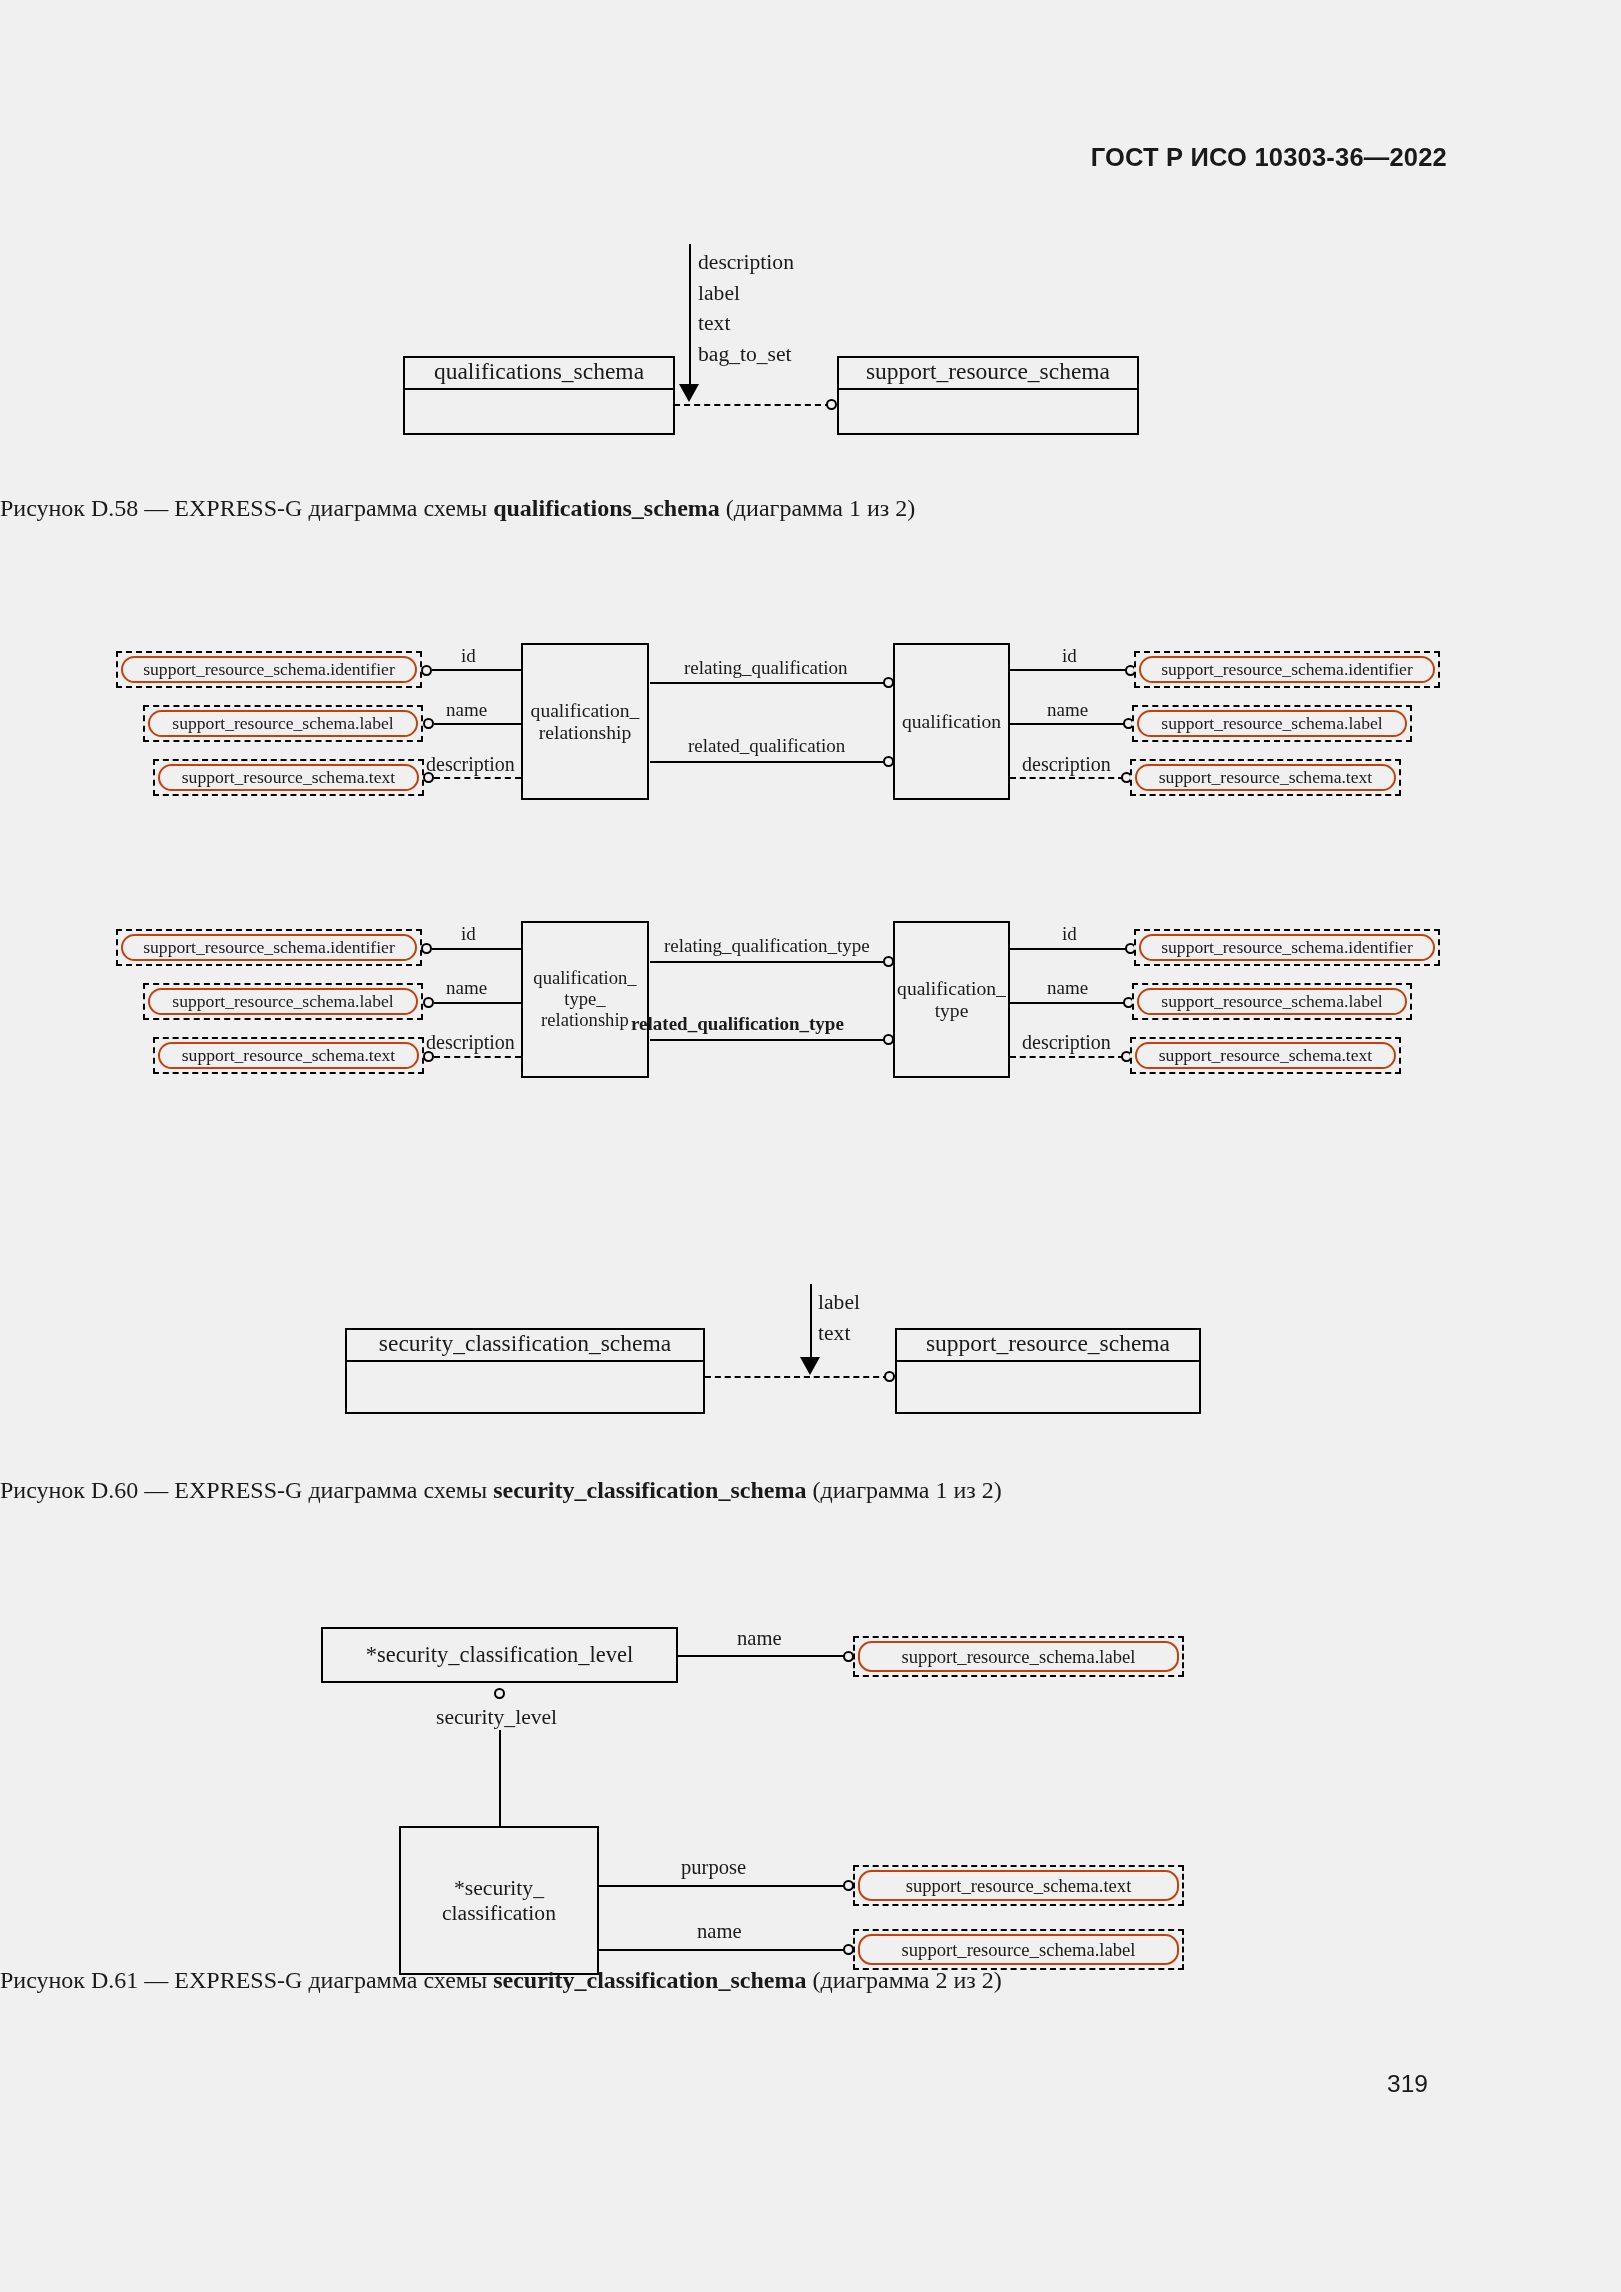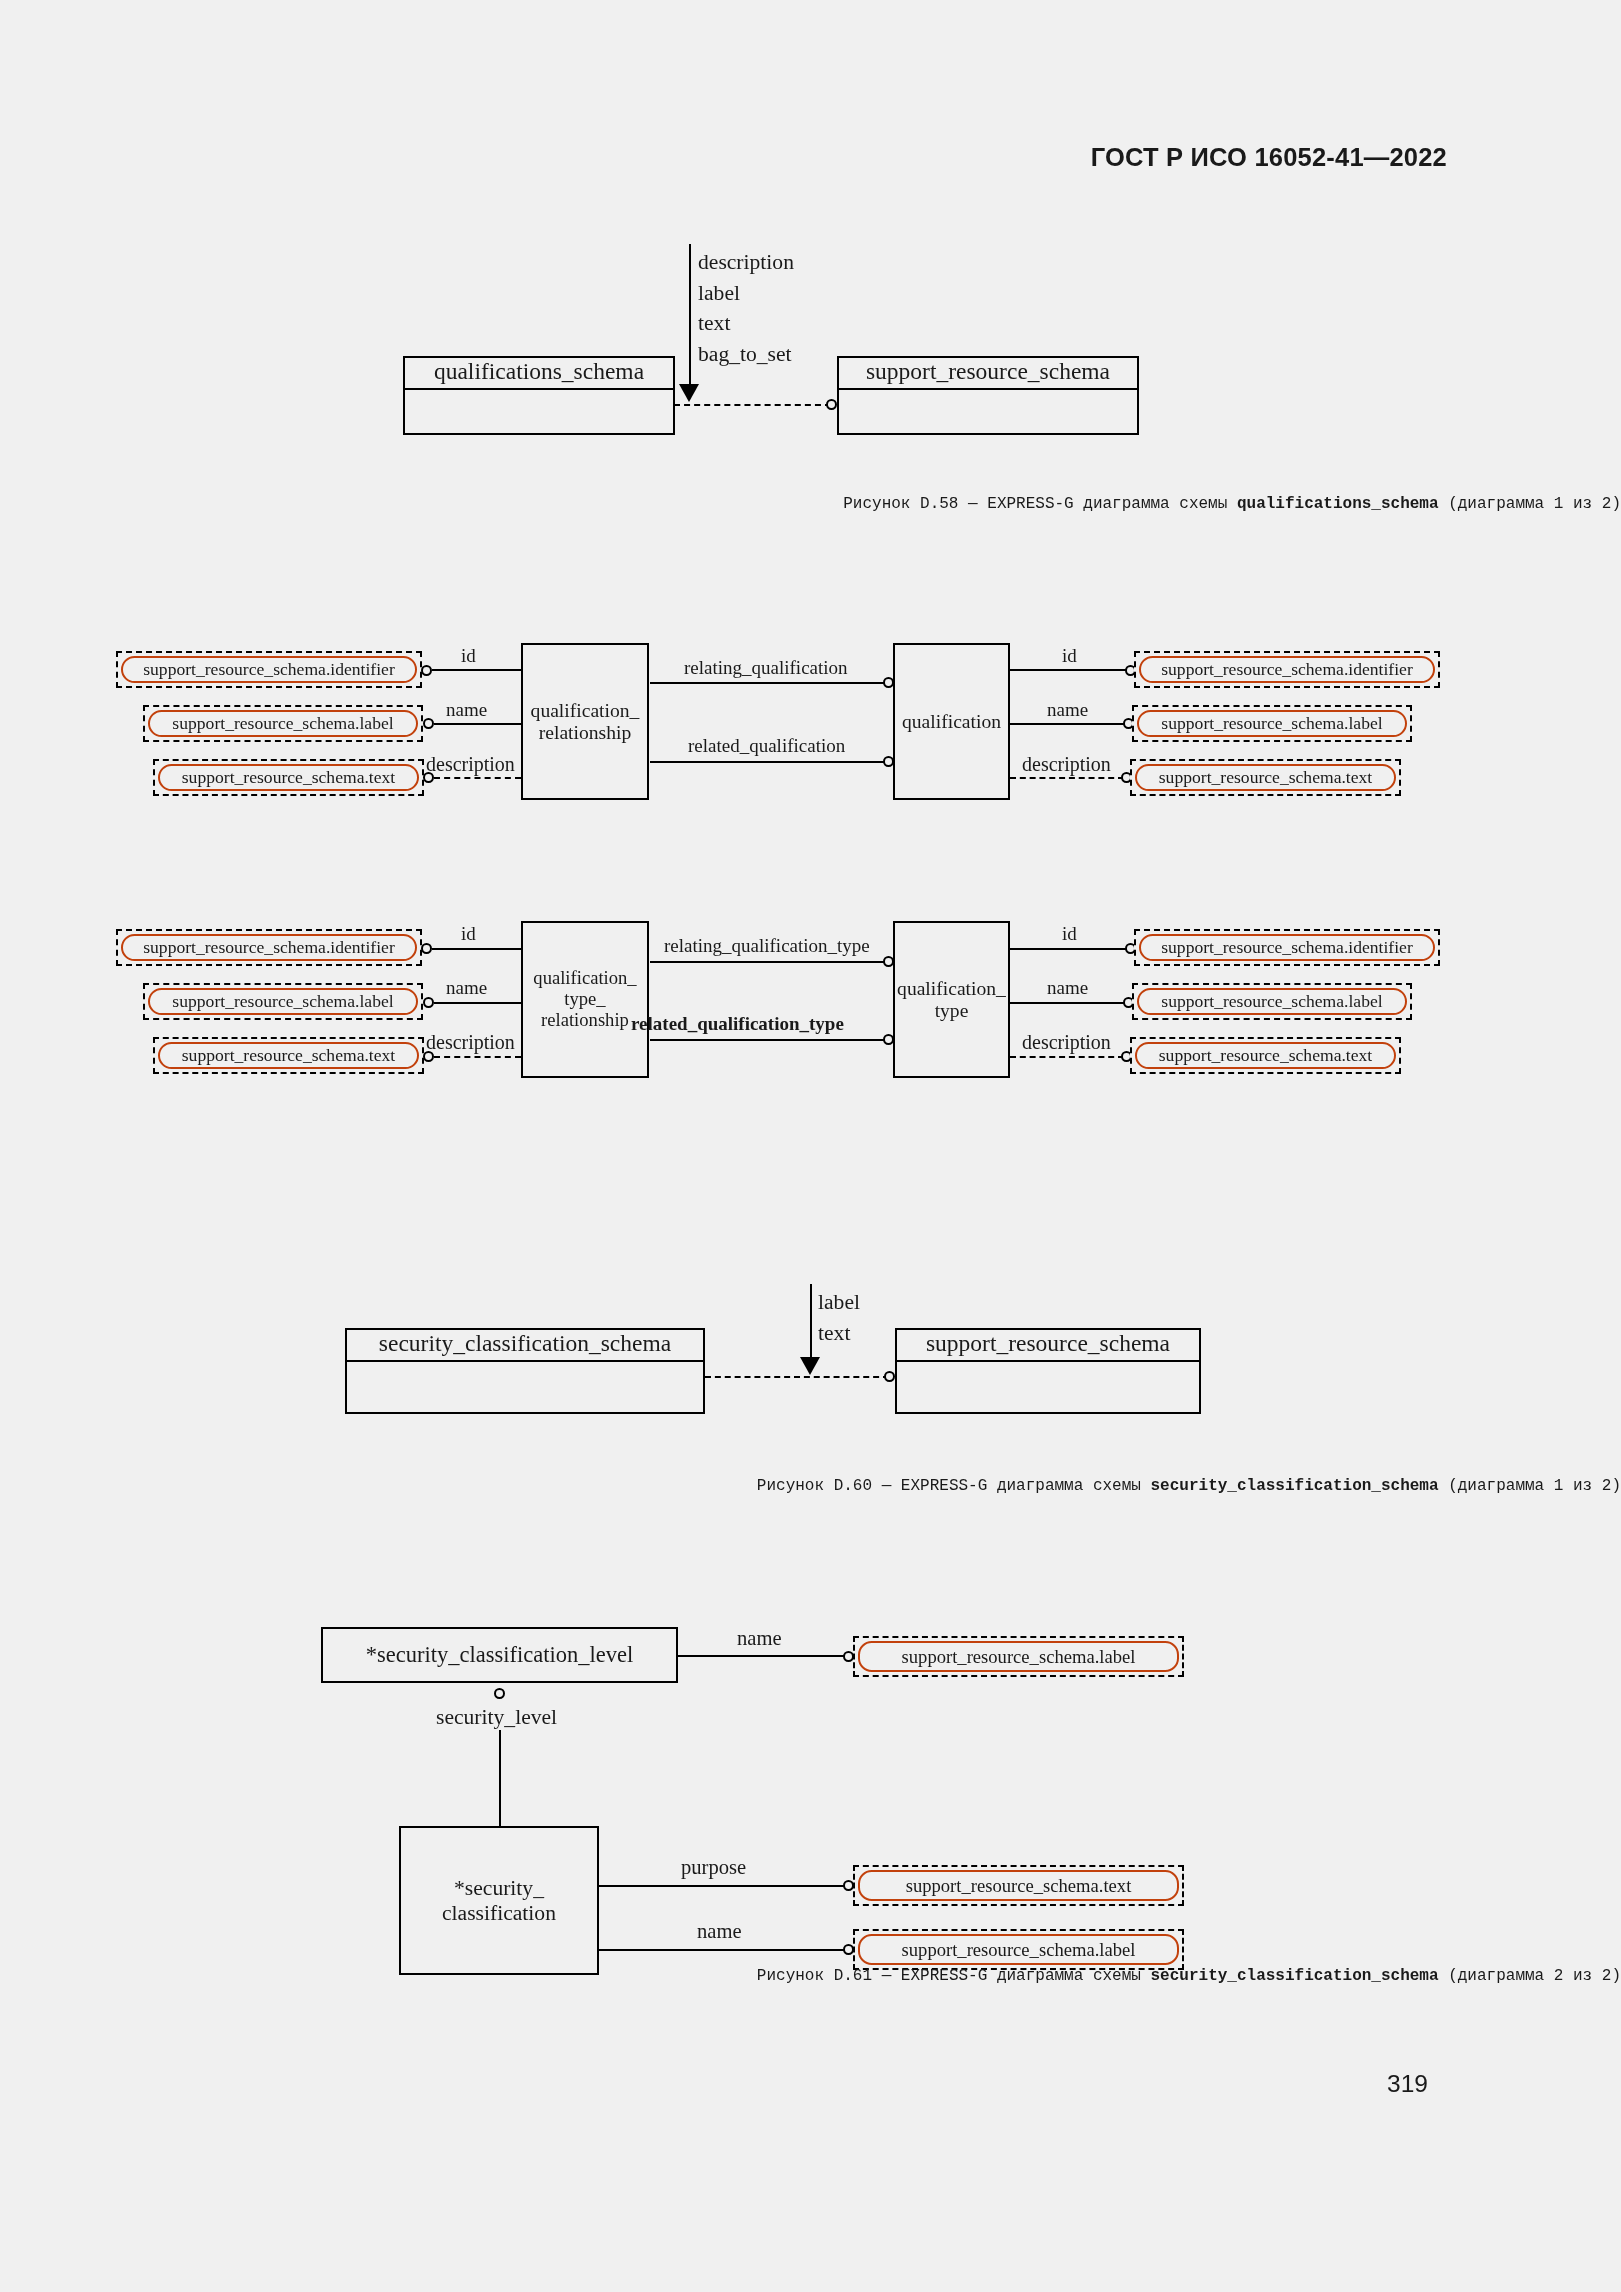--- a/index.html
+++ b/index.html
@@ -23,23 +23,23 @@
 
   
   .page-number{
     position:absolute;left:1387px;top:2070px;
     font-size:24.5px;font-family:"Liberation Sans", sans-serif;
   }
 
   
   .caption{
     position:absolute;
-    width:100%;text-align:right;
-    font-size:16px;
-    font-family:Liberation Mono, monospace;
+    width:100%;text-align:left;
+    font-size:24px;
+    font-family:Liberation Serif, serif;
     white-space:nowrap;
   }
   .caption b{font-weight:bold;}
 
   
   .diagram{position:absolute;}
 
   
   .schema-box{
     position:absolute;
@@ -132,21 +132,21 @@
     font-size:21.6px;
     line-height:1.42;
     white-space:nowrap;
   }
 </style>
 </head>
 <body>
 
 <div class="page">
 
-  <div class="doc-header">ГОСТ Р ИСО 16052-41—2022</div>
+  <div class="doc-header">ГОСТ Р ИСО 10303-36—2022</div>
 
   <div class="diagram">
 
     <div class="schema-box" style="left:403px;top:356px;width:272px;height:79px;">
       <div class="title">qualifications_schema</div>
       <div class="body"></div>
     </div>
 
     <div class="schema-box" style="left:837px;top:356px;width:302px;height:79px;">
       <div class="title">support_resource_schema</div>

